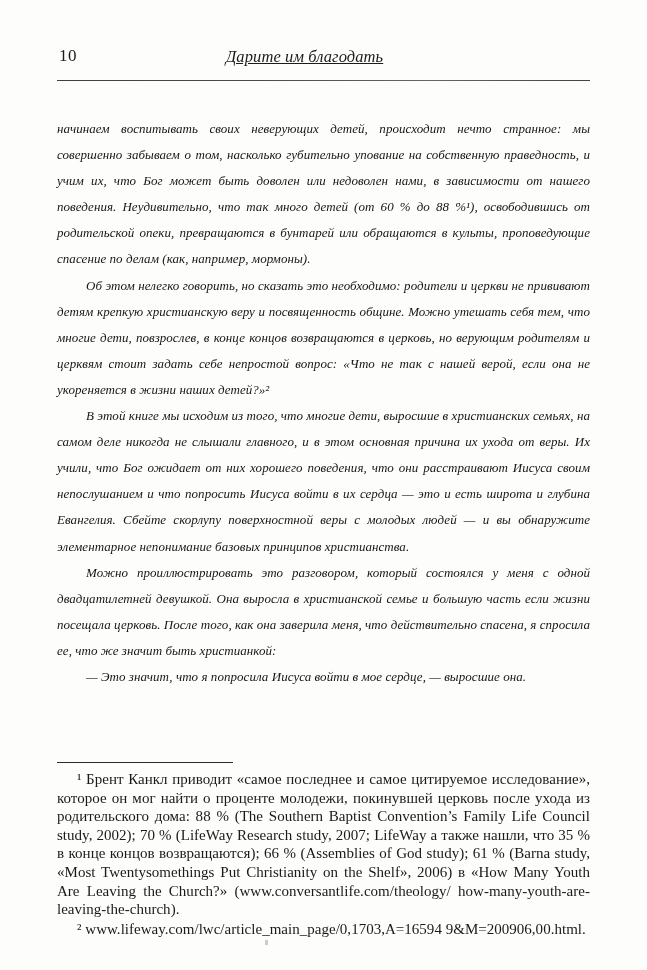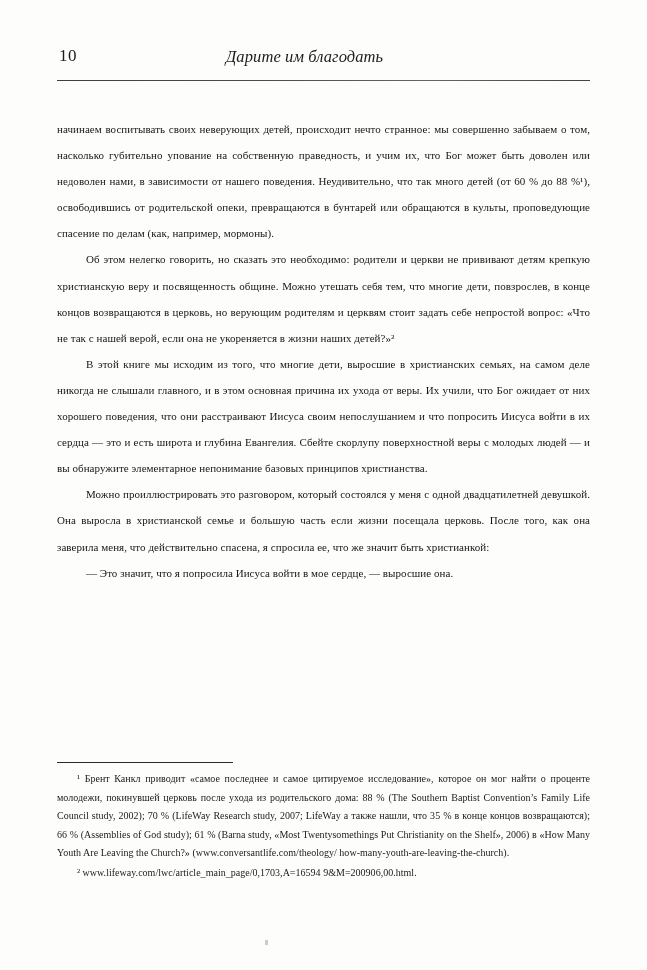--- a/index.html
+++ b/index.html
@@ -52,20 +52,21 @@
     position: absolute;
     left: 0;
     top: 1px;
     width: 533px;
     text-align: center;
     font-style: italic;
     font-size: 16.5px;
     color: #1c1c1c;
     letter-spacing: 0.1px;
     text-indent: -38px;
+    text-decoration: underline;
   }
   .header-rule {
     position: absolute;
     left: 0;
     top: 34px;
     width: 533px;
     height: 1px;
     background: linear-gradient(90deg,#2a2a2a 0%,#3a3a3a 40%,#555 70%,#2e2e2e 100%);
     opacity: 0.9;
   }
@@ -74,25 +75,26 @@
   .body-text {
     position: absolute;
     top: 116px;
     left: 0;
     width: 533px;
   }
   .body-text p {
     margin: 0;
     text-align: justify;
     text-justify: inter-word;
-    font-size: 11px;
+    font-size: 13px;
     line-height: 26.1px;
     text-indent: 29px;
     color: #161616;
     letter-spacing: 0.05px;
+    font-style: italic;
     -webkit-font-smoothing: none;
   }
   .body-text p.first {
     text-indent: 0;
   }
 
   
   .footnotes {
     position: absolute;
     left: 0;
@@ -102,21 +104,21 @@
   .fn-rule {
     width: 176px;
     height: 1px;
     background: #2b2b2b;
     margin: 0 0 7px 0;
   }
   .footnotes p {
     margin: 0;
     text-align: justify;
     text-justify: inter-word;
-    font-size: 10px;
+    font-size: 15px;
     line-height: 18.6px;
     text-indent: 20px;
     color: #1a1a1a;
     letter-spacing: 0.02px;
   }
   .footnotes p + p {
     margin-top: 1px;
   }
 
   

